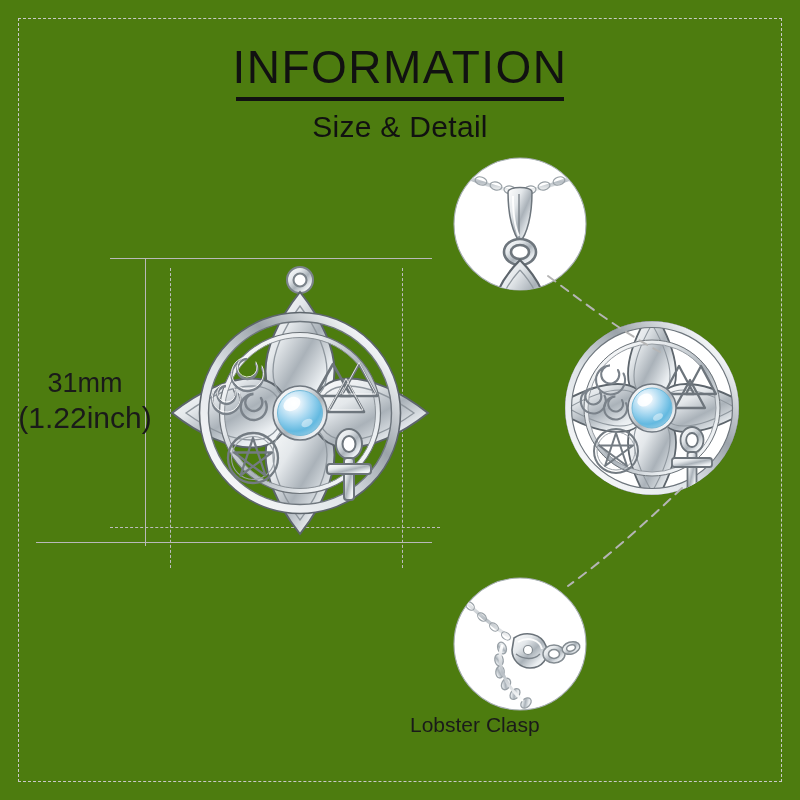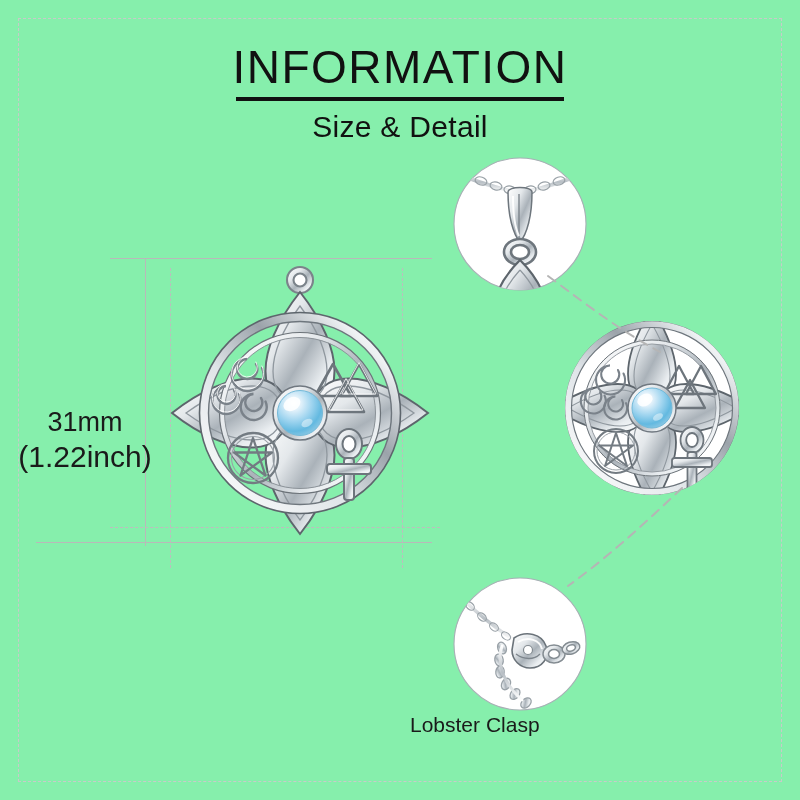--- a/index.html
+++ b/index.html
@@ -8,21 +8,21 @@
     background: #ffffff;
   }
   body {
     font-family: "Liberation Sans", sans-serif;
     -webkit-font-smoothing: antialiased;
   }
   #page {
     position: relative;
     width: 800px;
     height: 800px;
-    background: #86efac;
+    background: #4d7c0f;
     overflow: hidden;
   }
   
   .dashed-frame {
     position: absolute;
     left: 18px;
     top: 18px;
     width: 764px;
     height: 764px;
     border: 1.5px dashed #c9c9c9;
@@ -75,21 +75,20 @@
     position: absolute;
     height: 0;
     border-top: 1.4px dashed #bdbdbd;
   }
   
   .dim-label {
     position: absolute;
     color: #1a1a1a;
     text-align: center;
     line-height: 1.18;
-    margin-top: 39px;
   }
   .dim-primary { font-size: 27px; }
   .dim-secondary { font-size: 30px; }
   #dim-height {
     left: 10px;
     top: 368px;
     width: 150px;
   }
   #dim-width {
     left: 178px;

